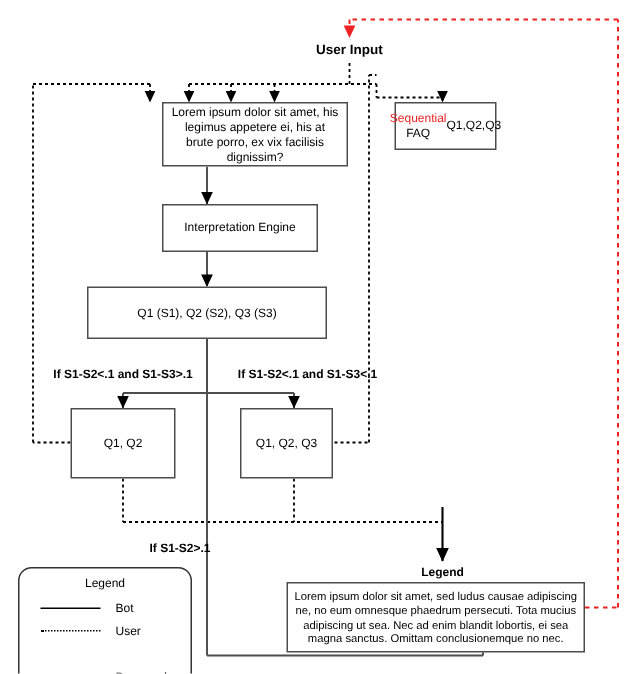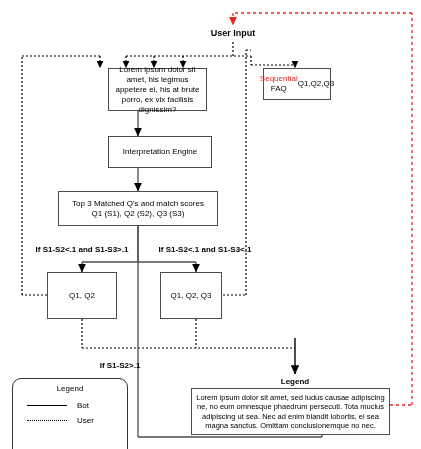--- a/index.html
+++ b/index.html
@@ -93,33 +93,32 @@
     <g stroke="#ee2222" stroke-width="1.3" fill="none" stroke-dasharray="3,3">
       <path d="M390,405 L412,405"></path>
       <path d="M412,405 L412,13"></path>
       <path d="M412,13 L233,13"></path>
       <path d="M233,13 L233,25" marker-end="url(#ah-red)"></path>
     </g>
   </svg>
 
   <div class="lbl" style="left:193px;top:28px;width:80px;font-size:9px;">User Input</div>
 
-  <div class="node" style="left:108px;top:68px;width:99px;height:43px;font-size:8px;padding:0 5px;">Lorem ipsum dolor sit amet, his legimus appetere ei, his at brute porro, ex vix facilisis dignissim?</div>
+  <div class="node" style="left:108px;top:68px;width:124px;height:43px;font-size:8px;padding:0 5px;">Lorem ipsum dolor sit amet, his legimus appetere ei, his at brute porro, ex vix facilisis dignissim?</div>
 
   <div class="node" style="left:263px;top:68px;width:68px;height:32px;font-size:8px;flex-direction:row;">
     <div>
       <span class="red-word">Sequential</span><span> FAQ</span>
     </div>
     <div>Q1,Q2,Q3</div>
   </div>
 
   <div class="node" style="left:108px;top:136px;width:104px;height:32px;font-size:8px;">Interpretation Engine</div>
 
   <div class="node" style="left:58px;top:191px;width:160px;height:35px;font-size:8px;flex-direction:column;">
-    <div>Top 3 Matched Q's and match scores</div>
     <div>Q1 (S1), Q2 (S2), Q3 (S3)</div>
   </div>
 
   <div class="lbl" style="left:18px;top:245px;width:128px;font-size:8px;">If S1-S2&lt;.1 and S1-S3&gt;.1</div>
 
   <div class="lbl" style="left:141px;top:245px;width:128px;font-size:8px;">If S1-S2&lt;.1 and S1-S3&lt;.1</div>
 
   <div class="node" style="left:47px;top:272px;width:70px;height:47px;font-size:8px;">Q1, Q2</div>
 
   <div class="node" style="left:160px;top:272px;width:62px;height:47px;font-size:8px;">Q1, Q2, Q3</div>

